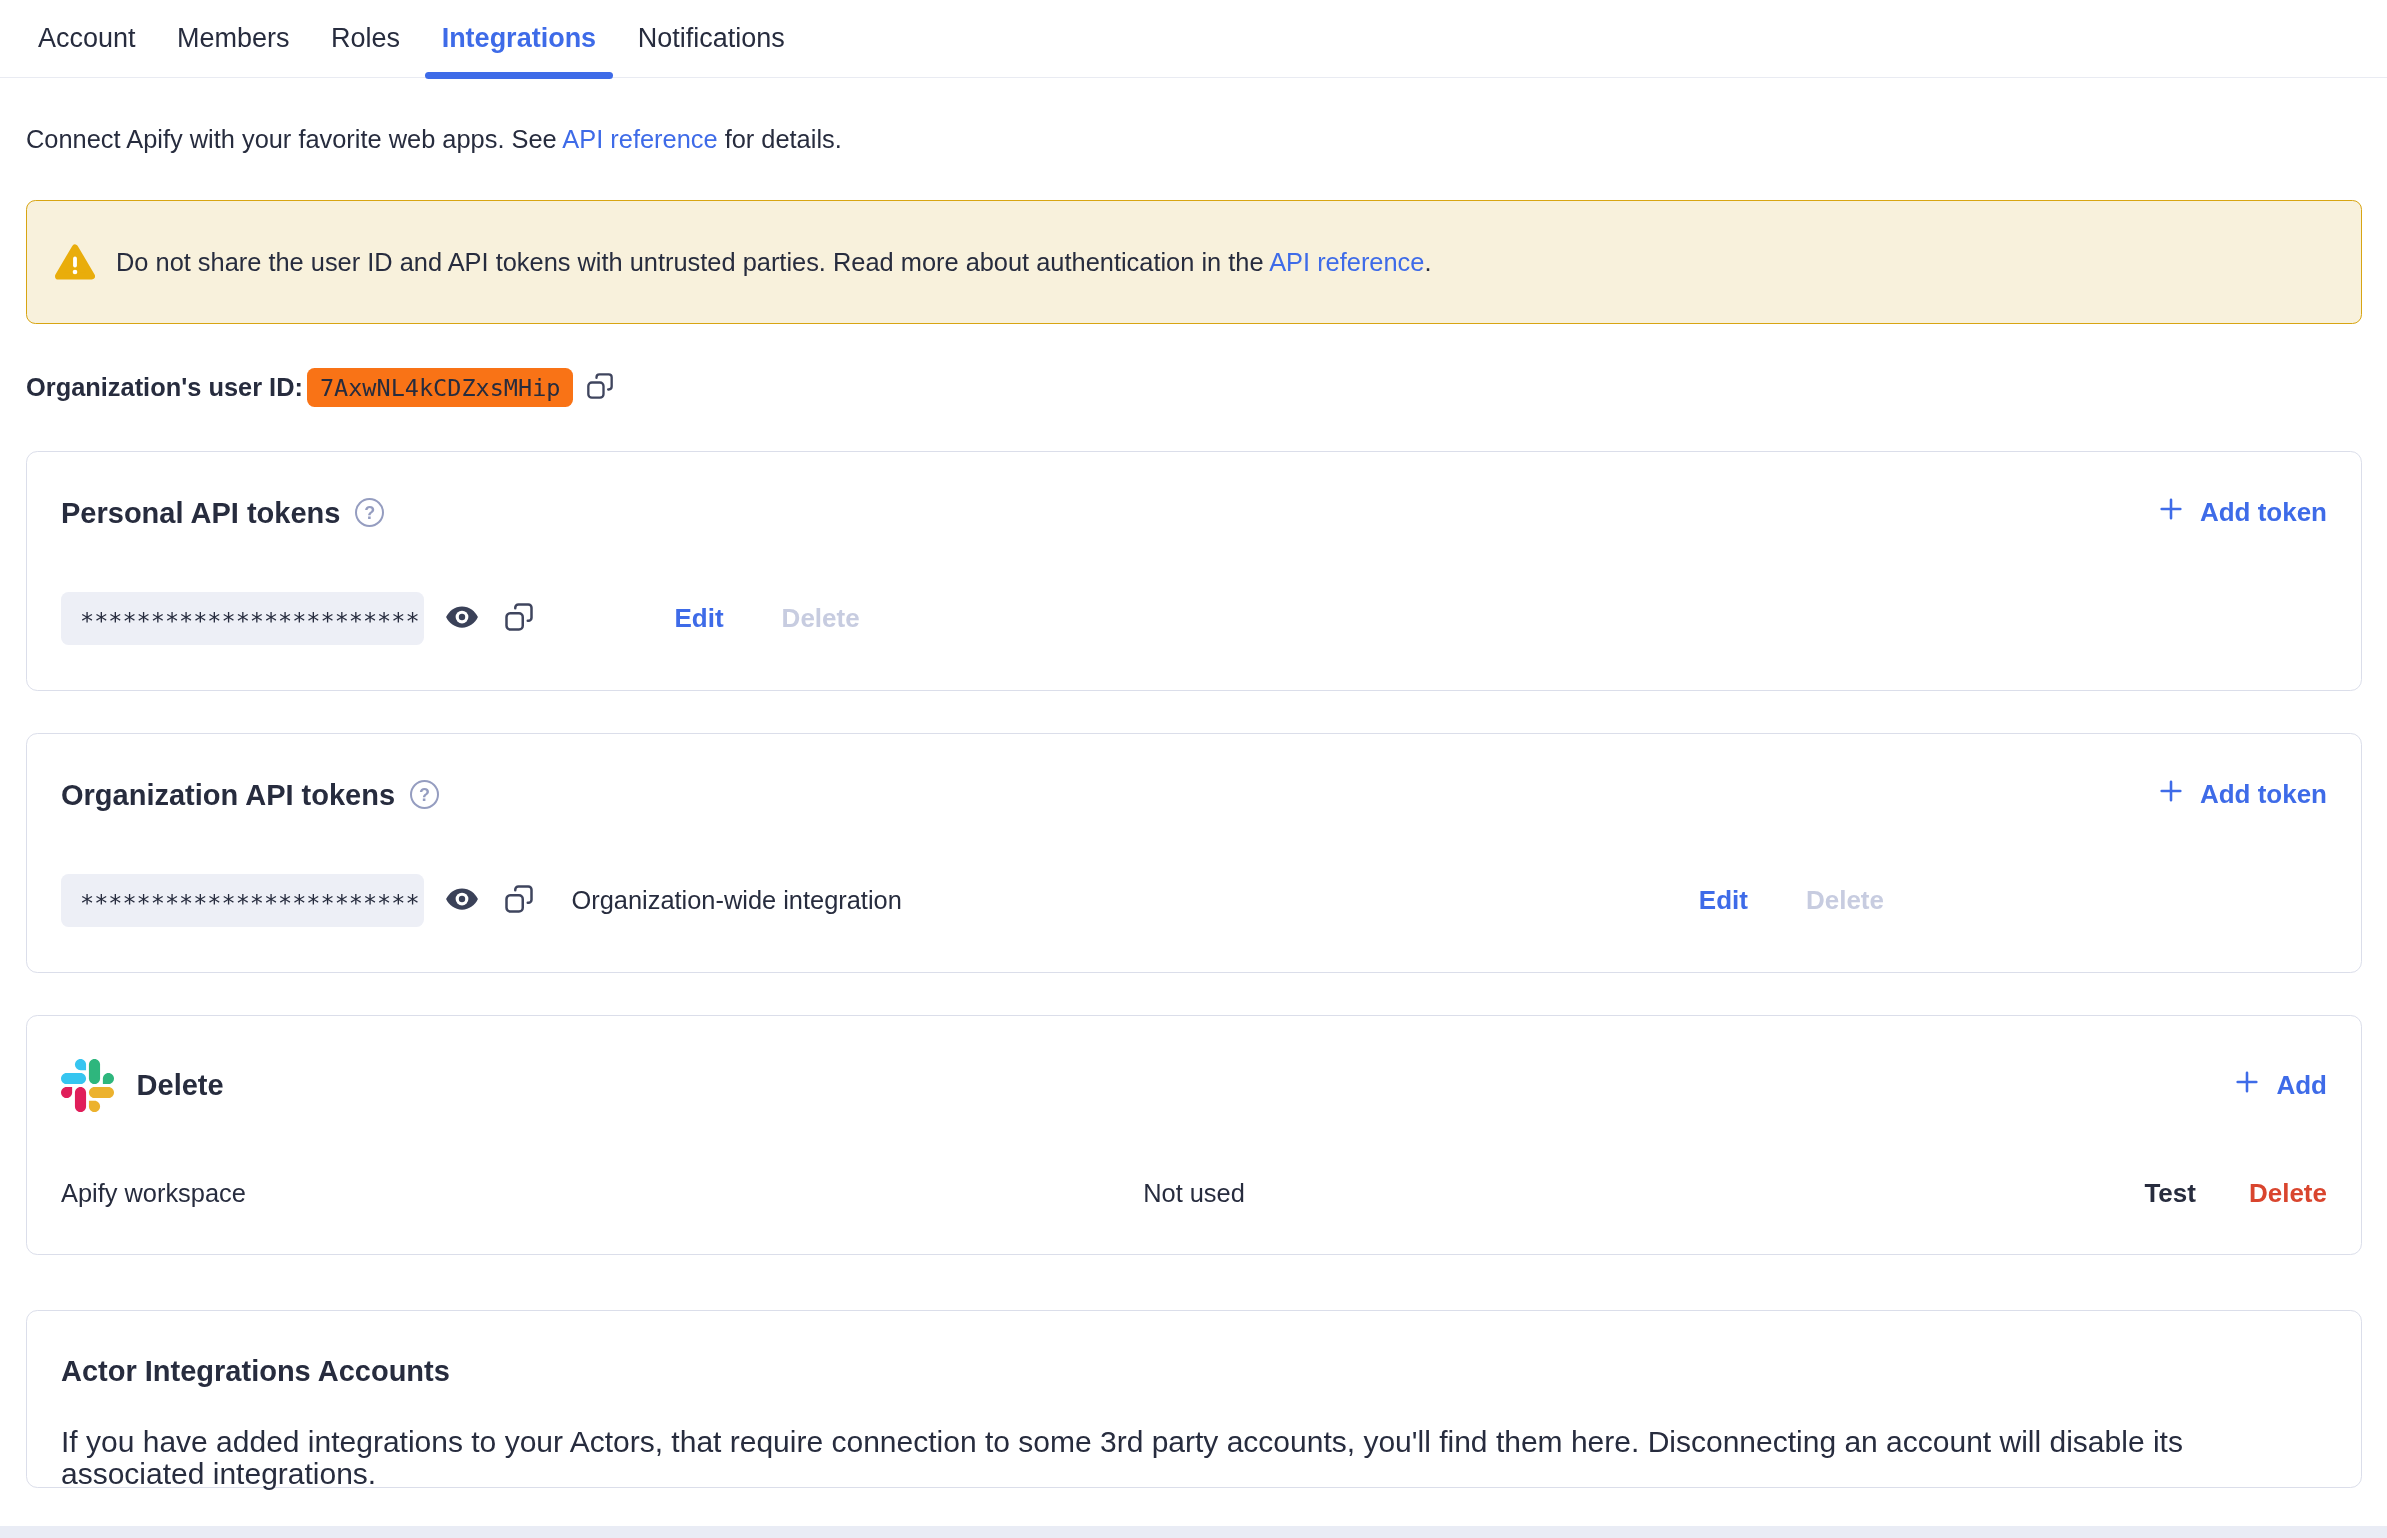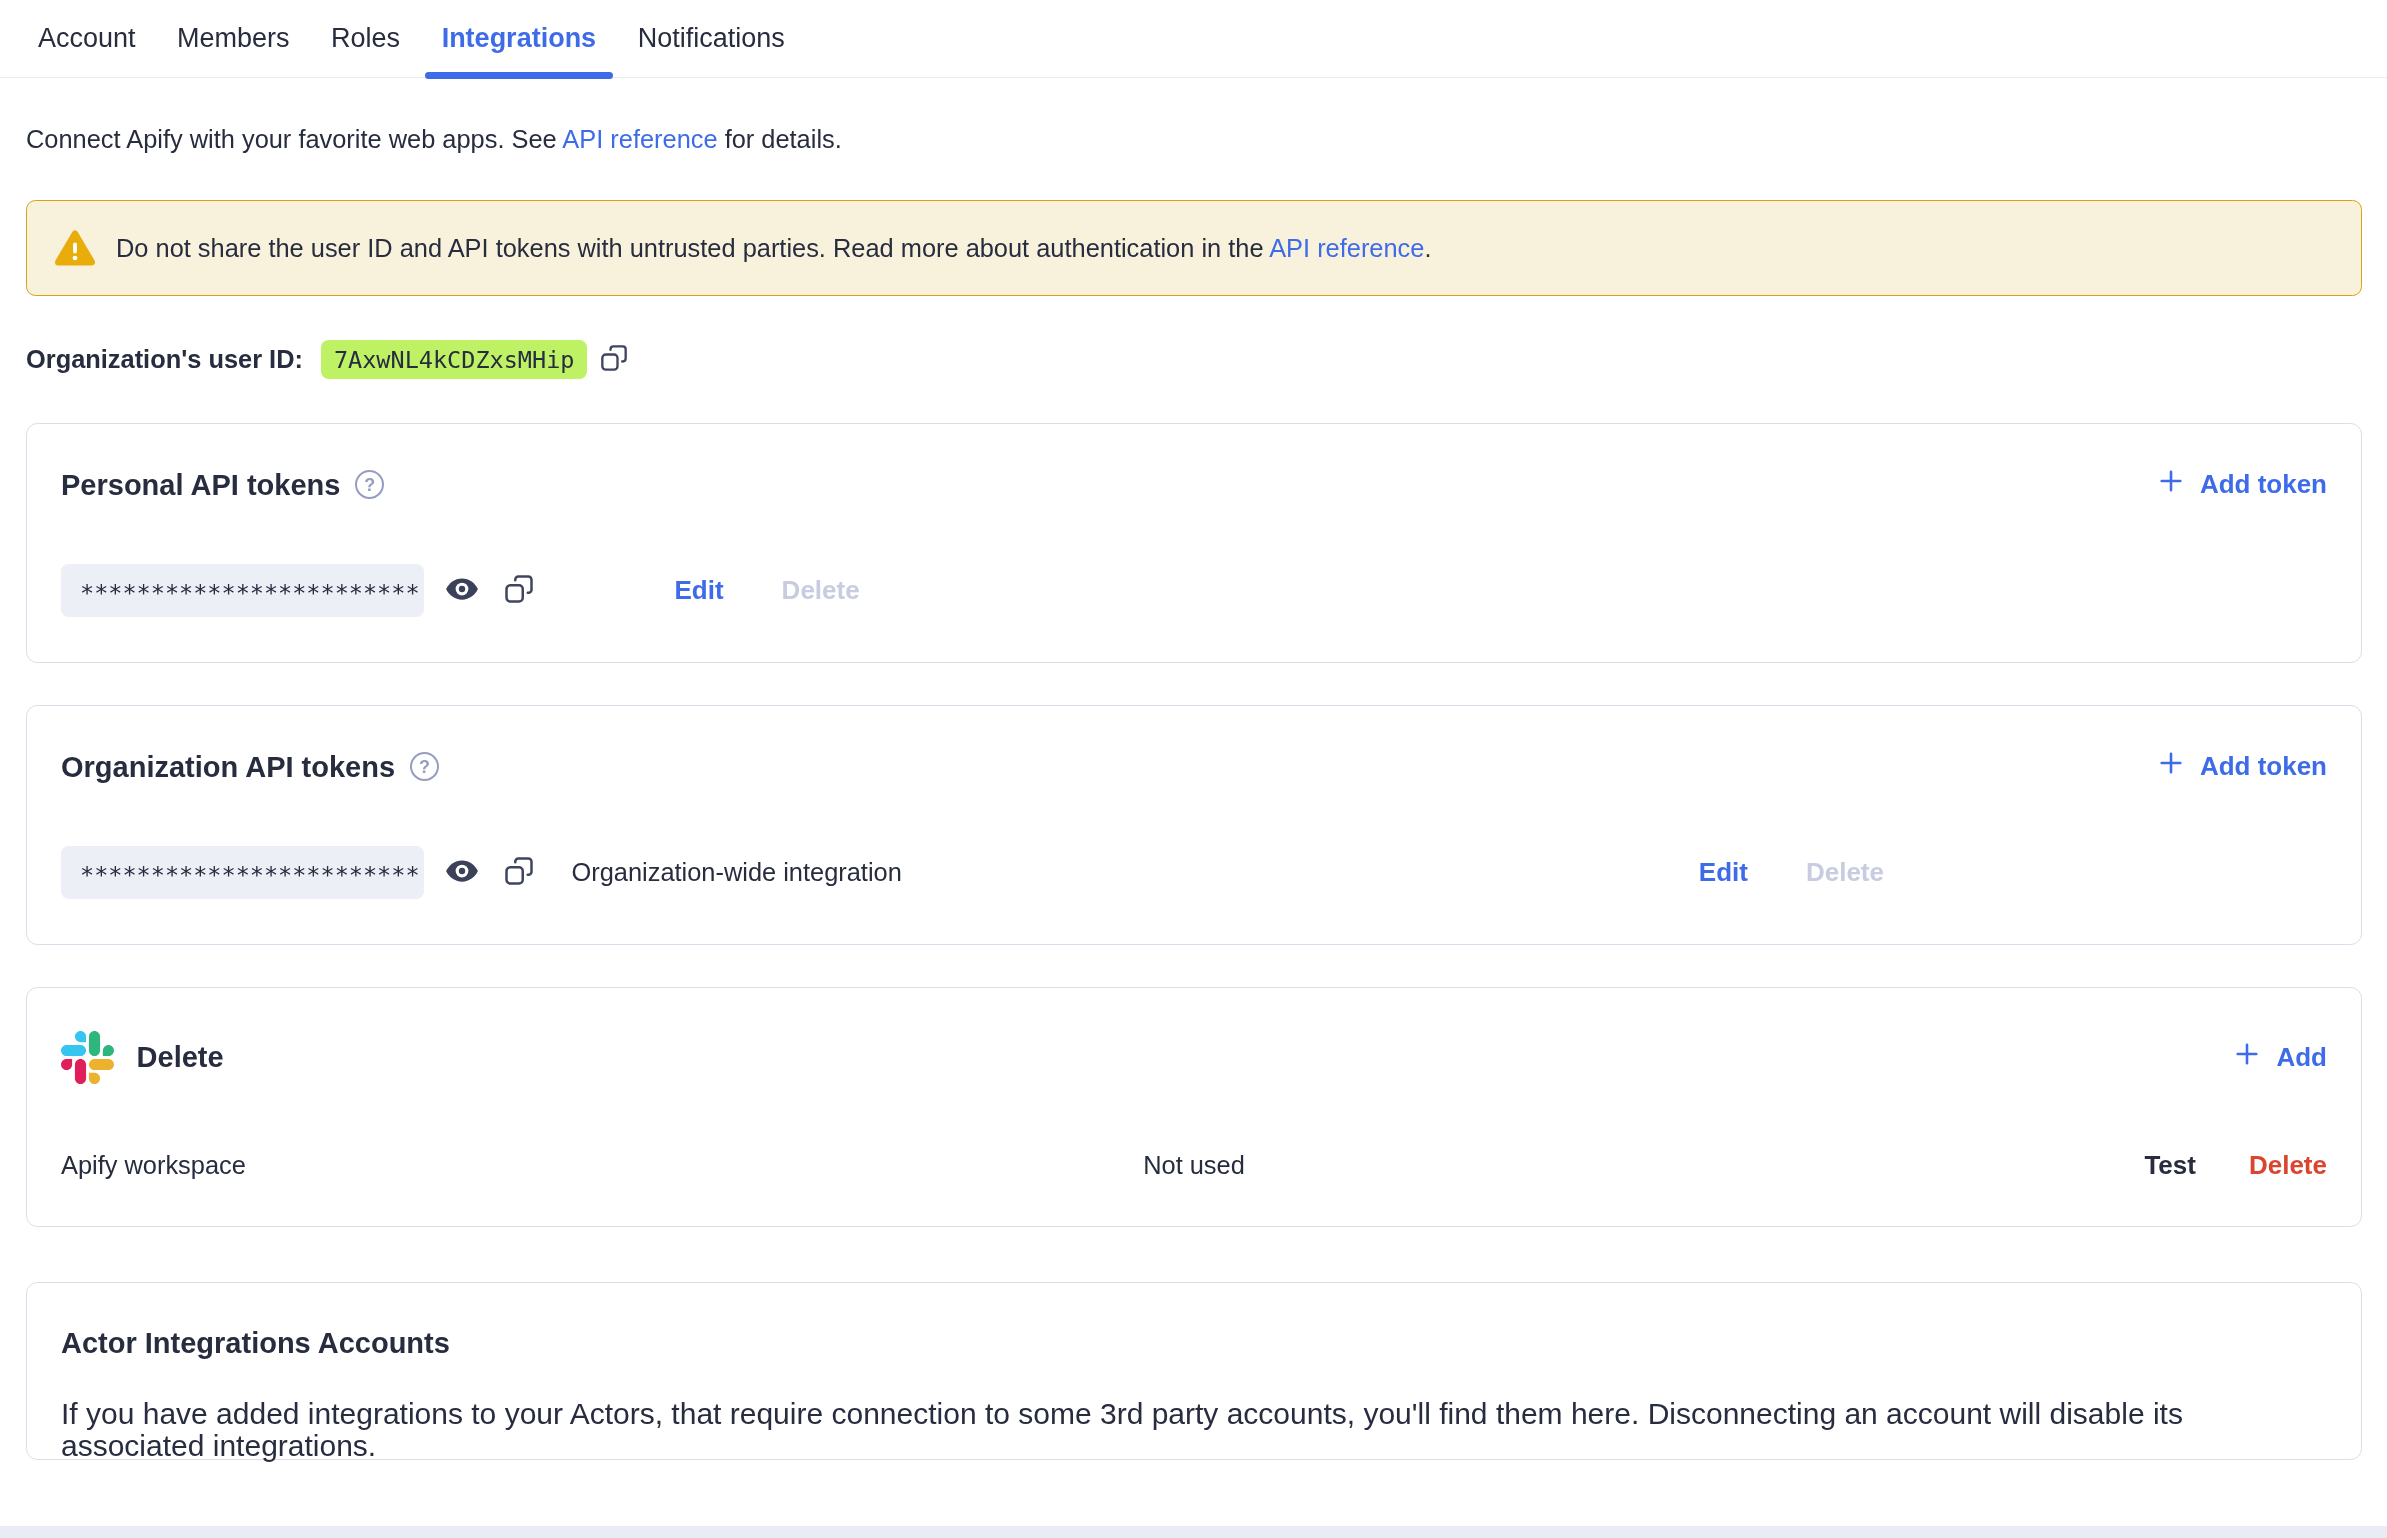--- a/index.html
+++ b/index.html
@@ -24,29 +24,29 @@
   .tab.active{color:var(--accent-blue);font-weight:600;}
   .tab.active::after{content:"";position:absolute;left:0;right:0;bottom:-1.9px;height:6.6px;border-radius:3.8px;background:var(--accent-blue);}
 
   .content{padding:0 26px;}
 
   
   .intro{margin-top:45px;font-size:25.4px;line-height:32px;}
   a.link{color:var(--accent-blue);text-decoration:none;cursor:pointer;}
 
   
-  .alert{margin-top:45px;height:96px;display:flex;align-items:center;gap:21px;
+  .alert{margin-top:45px;height:124px;display:flex;align-items:center;gap:21px;
          padding:0 28px;border:1.9px solid var(--warning-border);background:var(--warning-bg);
          border-radius:9.4px;font-size:25.4px;}
   .warning-svg{flex:0 0 auto;display:block;}
 
   
   .userid{margin-top:43px;height:41px;display:flex;align-items:center;font-size:25.4px;font-weight:700;}
   .chip{font-family:"DejaVu Sans Mono","Liberation Mono",monospace;font-weight:400;font-size:23.5px;
-        background:#bef264;color:#272C3E;border-radius:7.5px;padding:5.6px 13px;margin-left:18px;}
+        background:#f97316;color:#272C3E;border-radius:7.5px;padding:5.6px 13px;margin-left:4px;}
   .icon-btn{background:none;border:none;cursor:pointer;display:inline-flex;align-items:center;padding:0;}
   .userid .icon-btn{margin-left:13px;}
 
   
   .card{border:1.9px solid #DBDEEA;border-radius:11.3px;height:240px;padding:43px 34px 0;}
   .card.mt45{margin-top:42px;}
   .card.mt46{margin-top:43px;}
   .card.mt58{margin-top:55px;height:178px;}
   .card-head{display:flex;justify-content:space-between;align-items:center;}
   .card-title{display:flex;align-items:center;gap:15px;font-size:29px;font-weight:700;line-height:34px;}

